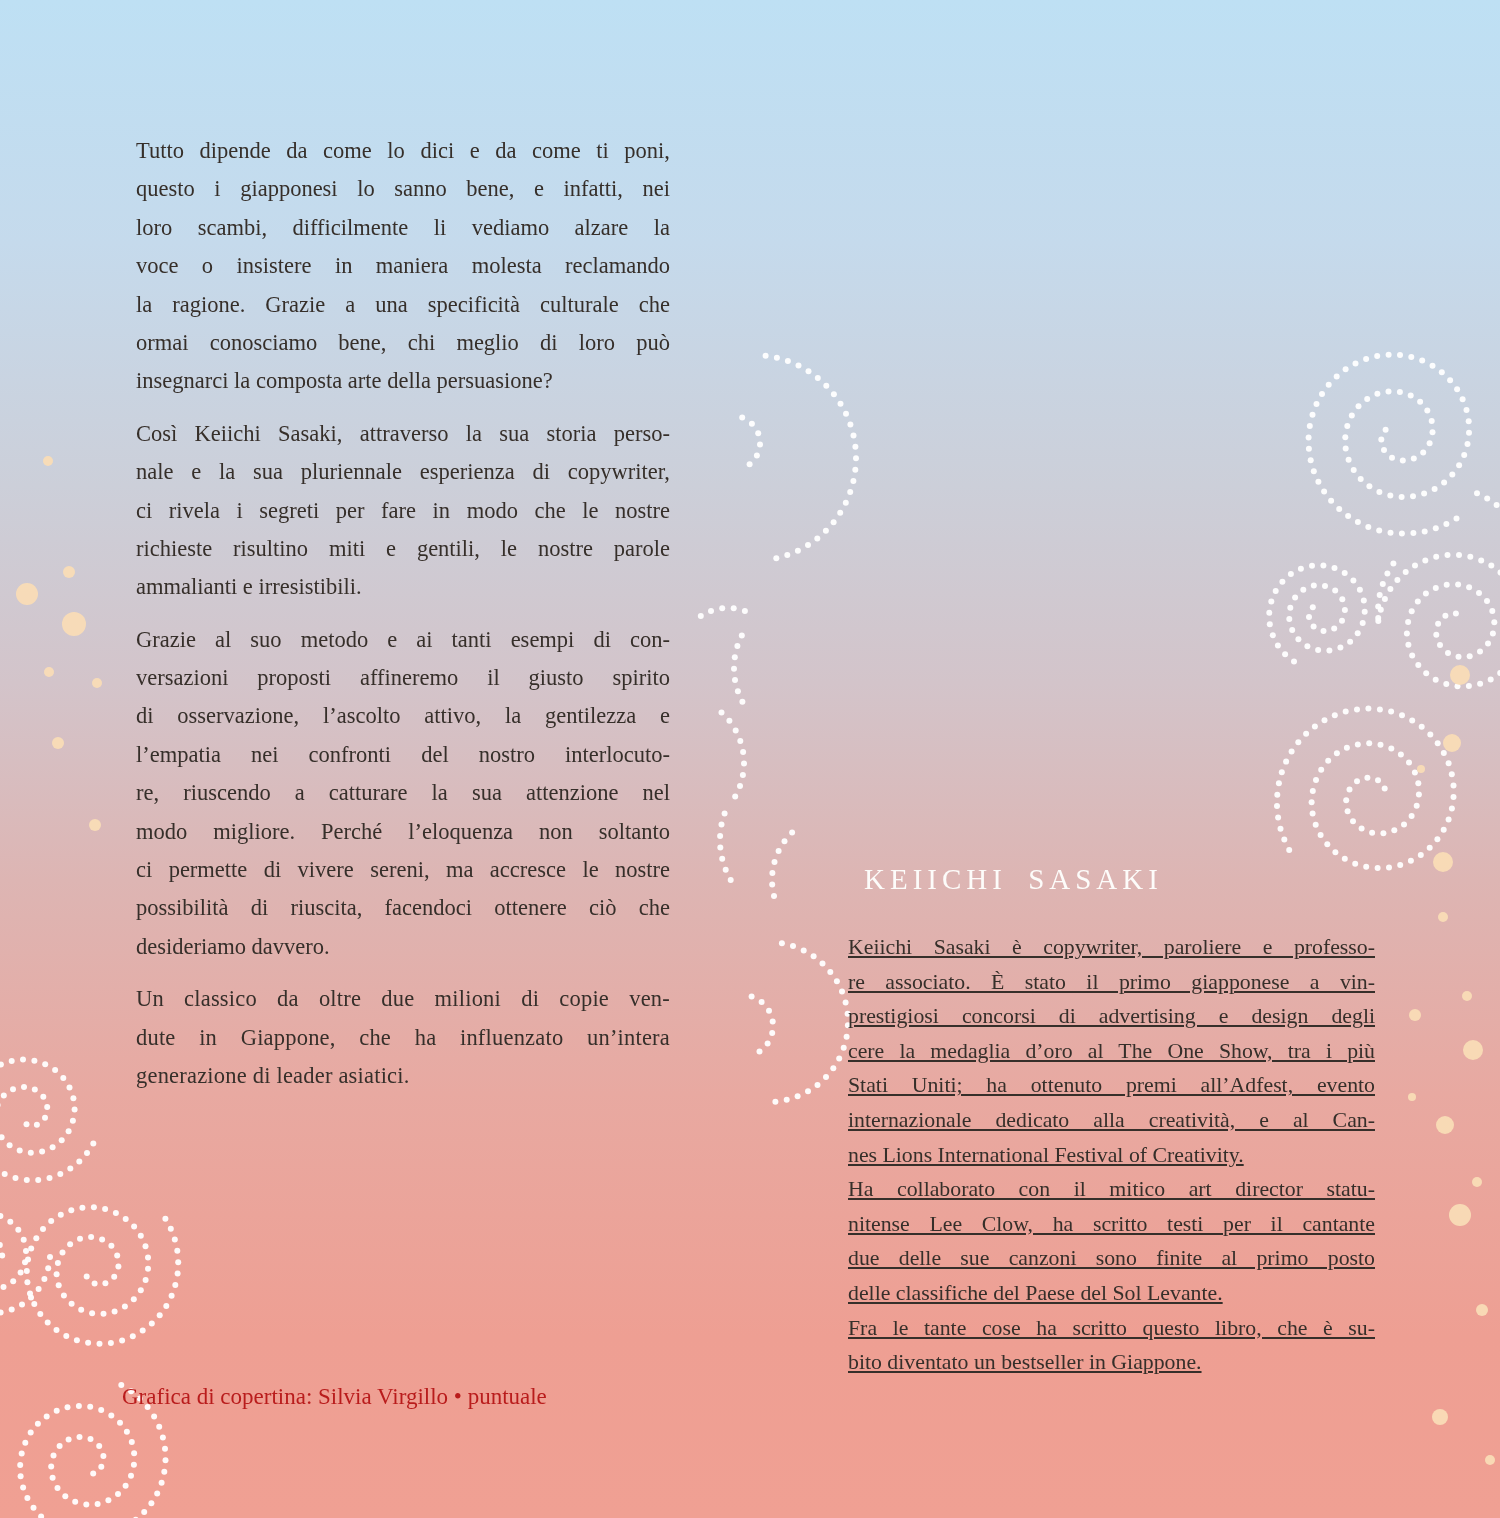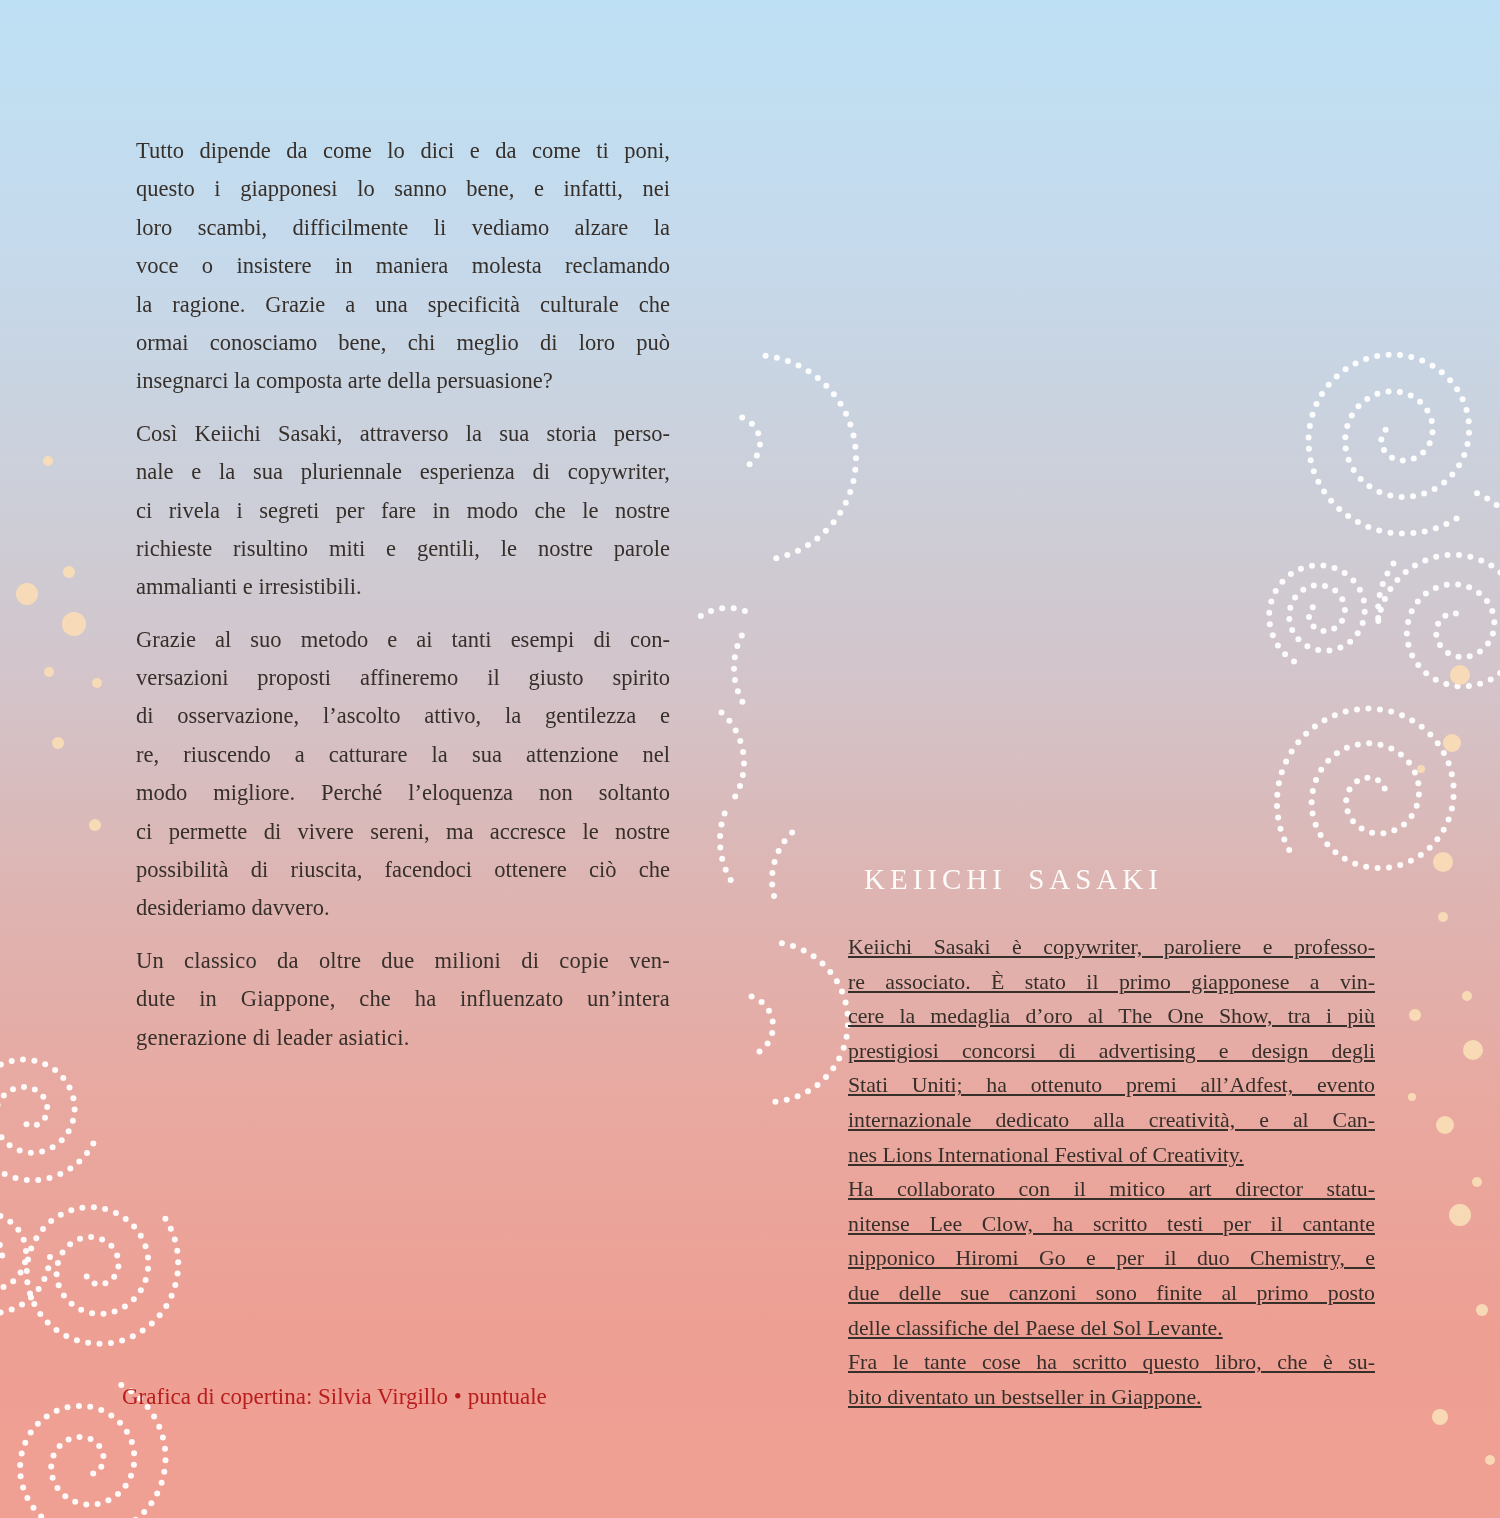--- a/index.html
+++ b/index.html
@@ -669,50 +669,50 @@
       <div class="tline">Così Keiichi Sasaki, attraverso la sua storia perso-</div>
       <div class="tline">nale e la sua pluriennale esperienza di copywriter,</div>
       <div class="tline">ci rivela i segreti per fare in modo che le nostre</div>
       <div class="tline">richieste risultino miti e gentili, le nostre parole</div>
       <div class="tline last">ammalianti e irresistibili.</div>
     </div>
   <div class="para">
       <div class="tline">Grazie al suo metodo e ai tanti esempi di con-</div>
       <div class="tline">versazioni proposti affineremo il giusto spirito</div>
       <div class="tline">di osservazione, l’ascolto attivo, la gentilezza e</div>
+      <div class="tline">l’empatia nei confronti del nostro interlocuto-</div>
       <div class="tline">re, riuscendo a catturare la sua attenzione nel</div>
       <div class="tline">modo migliore. Perché l’eloquenza non soltanto</div>
       <div class="tline">ci permette di vivere sereni, ma accresce le nostre</div>
       <div class="tline">possibilità di riuscita, facendoci ottenere ciò che</div>
       <div class="tline last">desideriamo davvero.</div>
     </div>
   <div class="para bold">
       <div class="tline">Un classico da oltre due milioni di copie ven-</div>
       <div class="tline">dute in Giappone, che ha influenzato un’intera</div>
       <div class="tline last">generazione di leader asiatici.</div>
     </div>
 </div>
 
 <div class="credit">Grafica di copertina: Silvia Virgillo • puntuale</div>
 
 <div class="col right-col">
   <h2 class="author-heading">KEIICHI SASAKI</h2>
   <div class="para">
       <div class="tline">Keiichi Sasaki è copywriter, paroliere e professo-</div>
       <div class="tline">re associato. È stato il primo giapponese a vin-</div>
+      <div class="tline">prestigiosi concorsi di advertising e design degli</div>
       <div class="tline">cere la medaglia d’oro al The One Show, tra i più</div>
-      <div class="tline">prestigiosi concorsi di advertising e design degli</div>
       <div class="tline">Stati Uniti; ha ottenuto premi all’Adfest, evento</div>
       <div class="tline">internazionale dedicato alla creatività, e al Can-</div>
       <div class="tline last">nes Lions International Festival of Creativity.</div>
     </div>
   <div class="para">
       <div class="tline">Ha collaborato con il mitico art director statu-</div>
       <div class="tline">nitense Lee Clow, ha scritto testi per il cantante</div>
-      <div class="tline">nipponico Hiromi Go e per il duo Chemistry, e</div>
       <div class="tline">due delle sue canzoni sono finite al primo posto</div>
       <div class="tline last">delle classifiche del Paese del Sol Levante.</div>
     </div>
   <div class="para">
       <div class="tline">Fra le tante cose ha scritto questo libro, che è su-</div>
       <div class="tline last">bito diventato un bestseller in Giappone.</div>
     </div>
 </div>
 
 </body></html>

